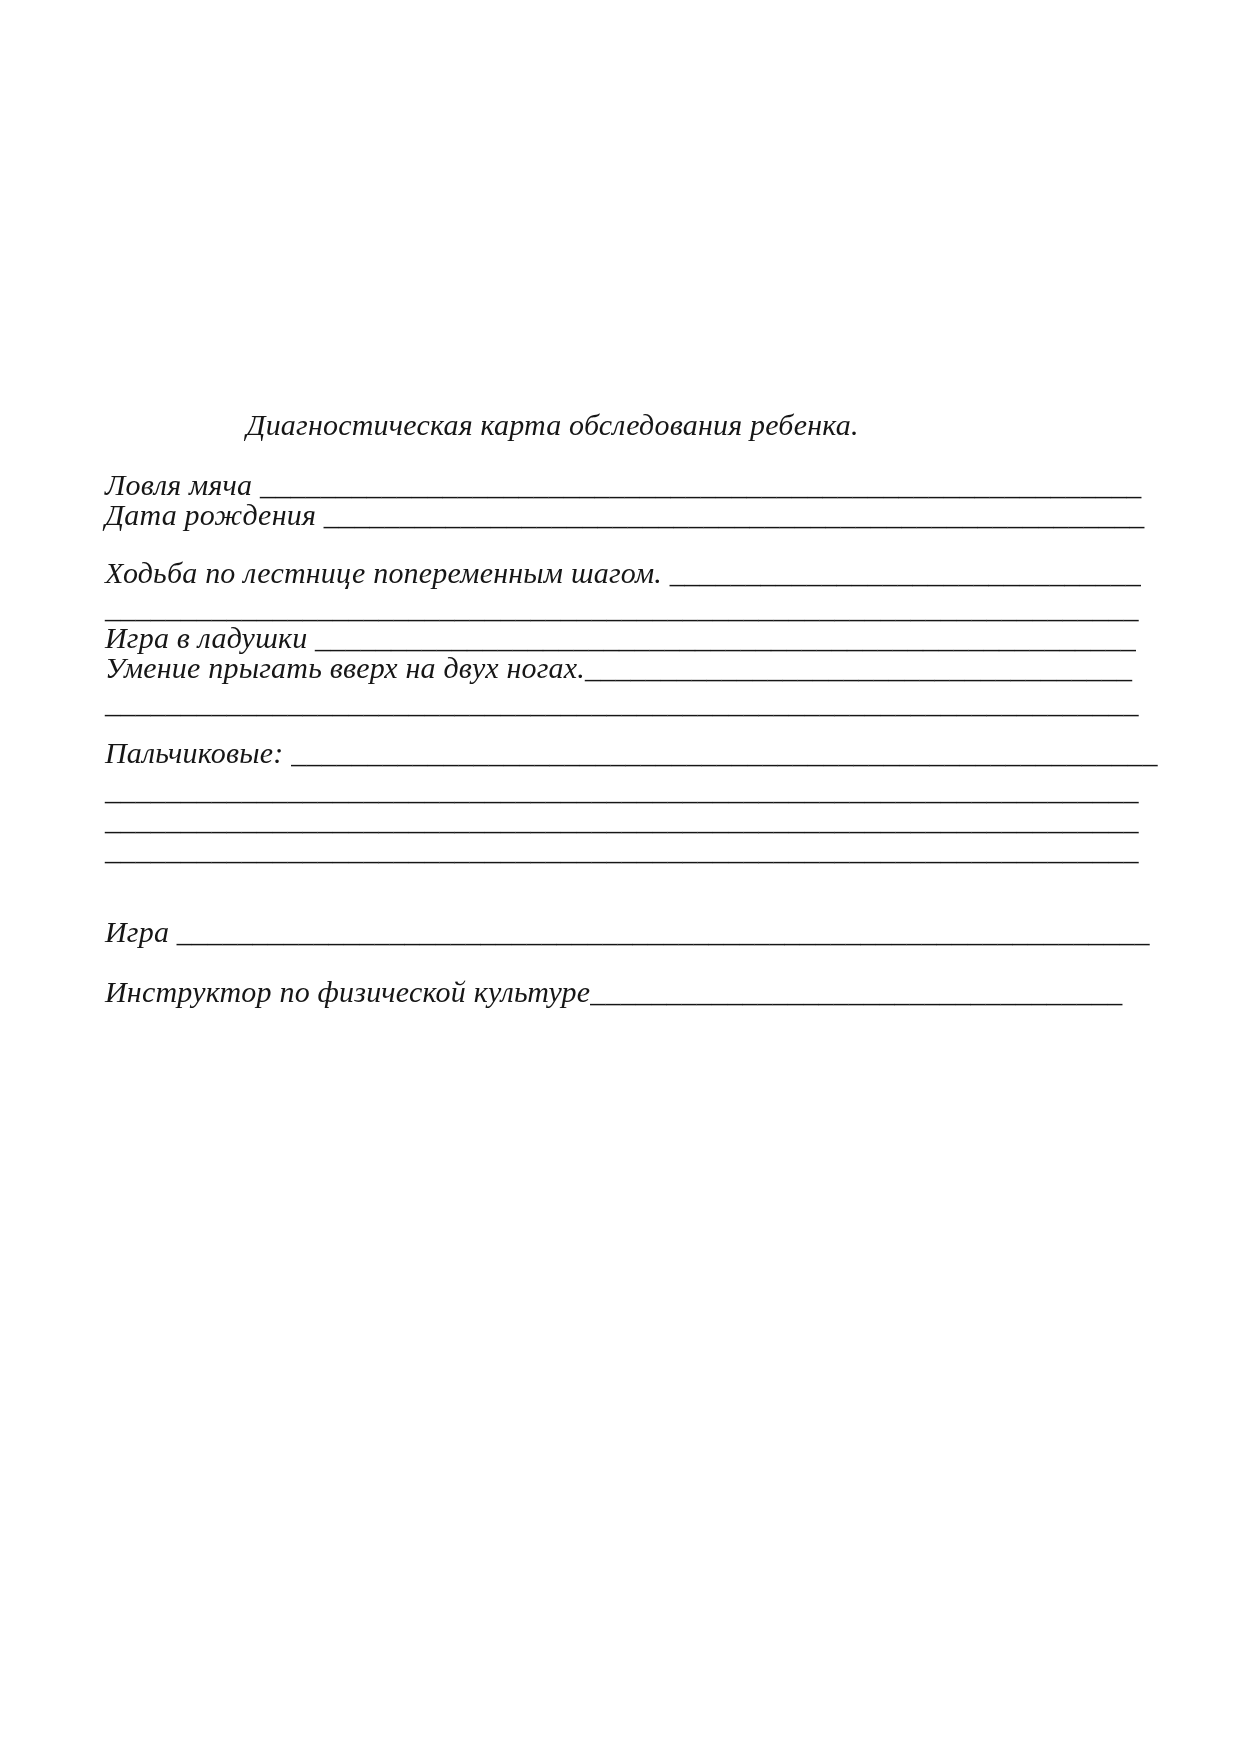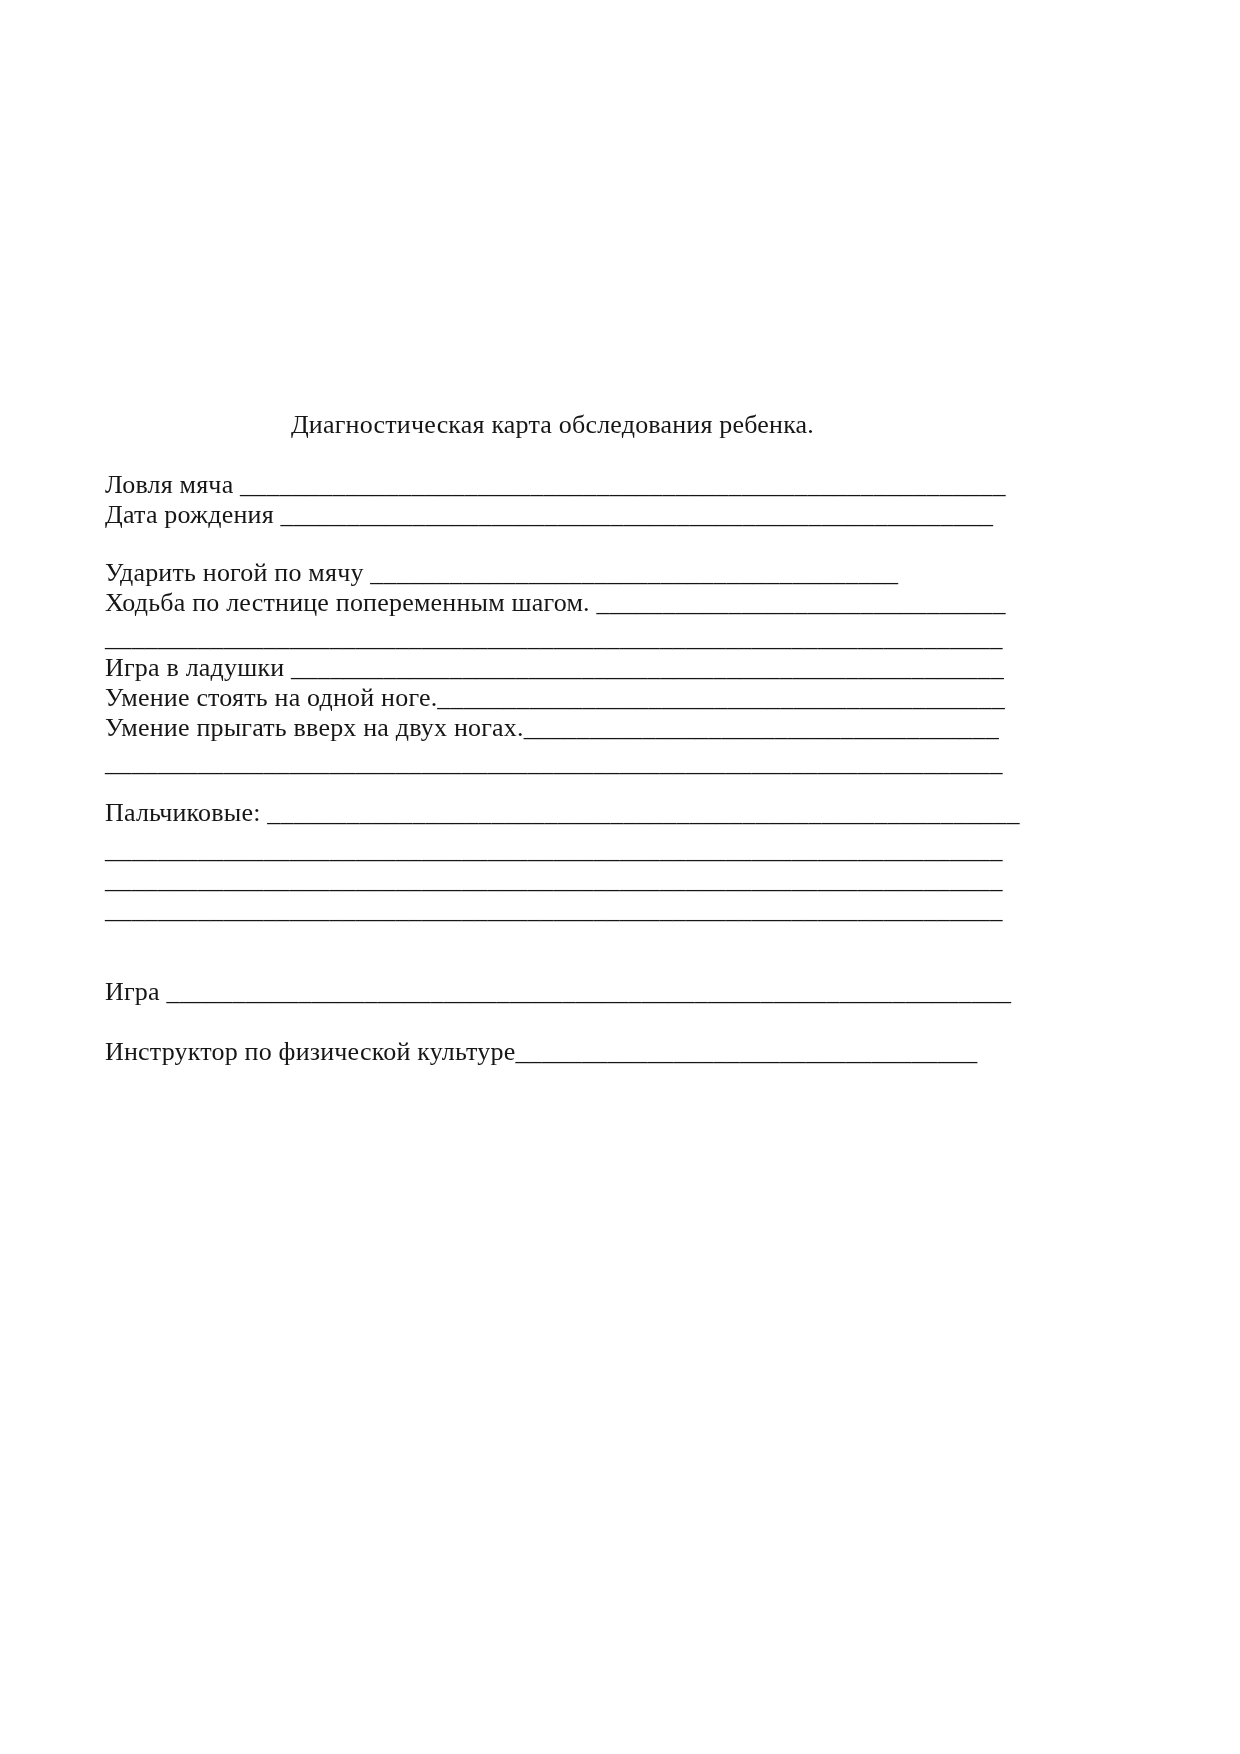--- a/index.html
+++ b/index.html
@@ -20,24 +20,25 @@
     background: #ffffff;
     overflow: hidden;
   }
   .content {
     box-sizing: content-box;
     padding: 410px 0 0 105px;
     width: 895px;
   }
   .line {
     margin: 0;
-    font-size: 26px;
+    font-size: 30px;
     line-height: 30px;
     white-space: nowrap;
     letter-spacing: 0.2px;
+    font-style: italic;
   }
   .title {
     text-align: center;
     margin: 0 0 30px 0;
   }
   .mb28 { margin-bottom: 28px; }
   .mt5  { margin-top: 5px; }
   .mt7  { margin-top: 7px; }
   .mt20 { margin-top: 20px; }
   .mt30 { margin-top: 30px; }
@@ -50,29 +51,27 @@
   <div class="content">
 
     <p class="line title">Диагностическая карта обследования ребенка.</p>
 
 
     <p class="line">Ловля мяча __________________________________________________________</p>
 
     <p class="line mb28">Дата рождения ______________________________________________________</p>
 
 
-    <p class="line">Ударить ногой по мячу ________________________________________</p>
 
     <p class="line">Ходьба по лестнице попеременным шагом. _______________________________</p>
 
     <p class="line mt5">____________________________________________________________________</p>
 
     <p class="line">Игра в ладушки ______________________________________________________</p>
 
-    <p class="line">Умение стоять на одной ноге.___________________________________________</p>
 
     <p class="line">Умение прыгать вверх на двух ногах.____________________________________</p>
 
     <p class="line mt5">____________________________________________________________________</p>
 
 
     <p class="line mt20">Пальчиковые: _________________________________________________________</p>
 
     <p class="line mt7">____________________________________________________________________</p>
 

